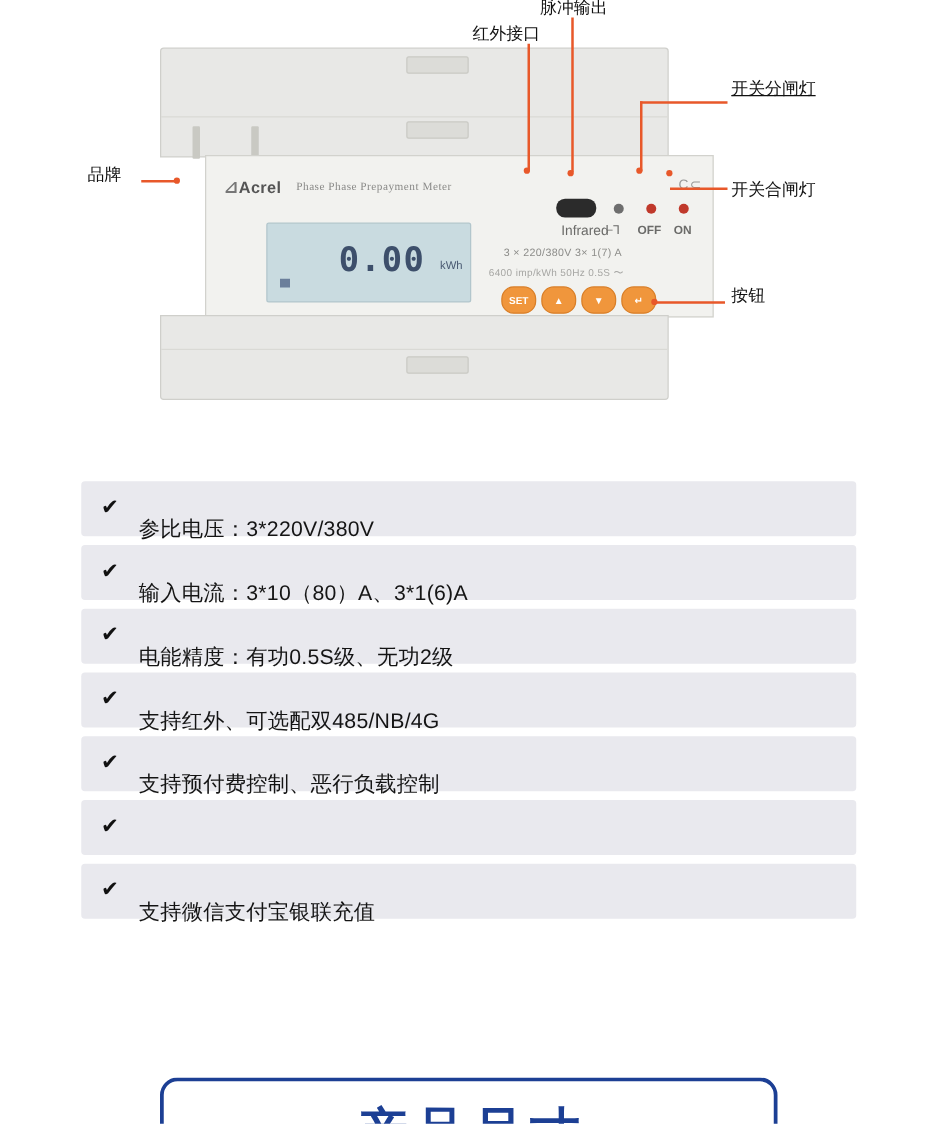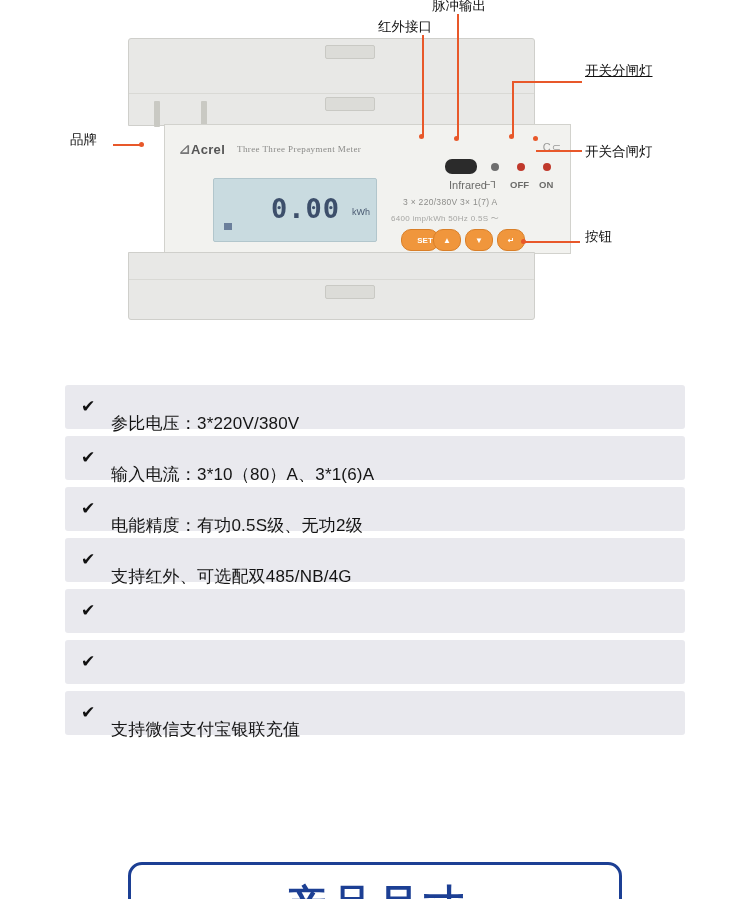--- a/index.html
+++ b/index.html
@@ -125,21 +125,21 @@
   }
 
   
   .btn-row{position:absolute;left:236px;top:104px;}
   .mbtn{
     position:absolute;top:0;width:26px;height:20px;border-radius:10px;
     background:#f0963c;border:1px solid #d97f28;
     color:#fff;font-size:8px;font-weight:bold;
     display:flex;align-items:center;justify-content:center;
   }
-  .mbtn.b1{left:0;padding-left:10px;}
+  .mbtn.b1{left:0;}
   .mbtn.b2{left:32px;}
   .mbtn.b3{left:64px;}
   .mbtn.b4{left:96px;}
 
   
   .callout{
     position:absolute;font-size:13.5px;color:#111;white-space:nowrap;
   }
   .lead{
     position:absolute;background:#e8582a;
@@ -196,21 +196,21 @@
       <div class="clip clip-b"></div>
       <div class="slot slot1"></div>
       <div class="slot slot2"></div>
     </div>
 
     <div class="meter-face">
 
       <div class="brand">
         <span class="mk">⊿</span><span>Acrel</span>
       </div>
-      <div class="model-text">Three Three Prepayment Meter</div>
+      <div class="model-text">Phase Phase Prepayment Meter</div>
 
       <div class="lcd">
         <div class="lcd-val">0.00</div>
         <div class="lcd-unit">kWh</div>
         <div class="lcd-mark"></div>
       </div>
 
       <div class="ir-window"></div>
       <div class="led led-pulse"></div>
       <div class="led led-off"></div>
@@ -281,20 +281,21 @@
     <div class="ftext">电能精度：有功0.5S级、无功2级</div>
   </div>
 
   <div class="frow">
     <div class="check">✔</div>
     <div class="ftext">支持红外、可选配双485/NB/4G</div>
   </div>
 
   <div class="frow">
     <div class="check">✔</div>
+    <div class="ftext">支持预付费控制、恶行负载控制</div>
   </div>
 
   <div class="frow">
     <div class="check">✔</div>
   </div>
 
   <div class="frow">
     <div class="check">✔</div>
     <div class="ftext">支持微信支付宝银联充值</div>
   </div>

